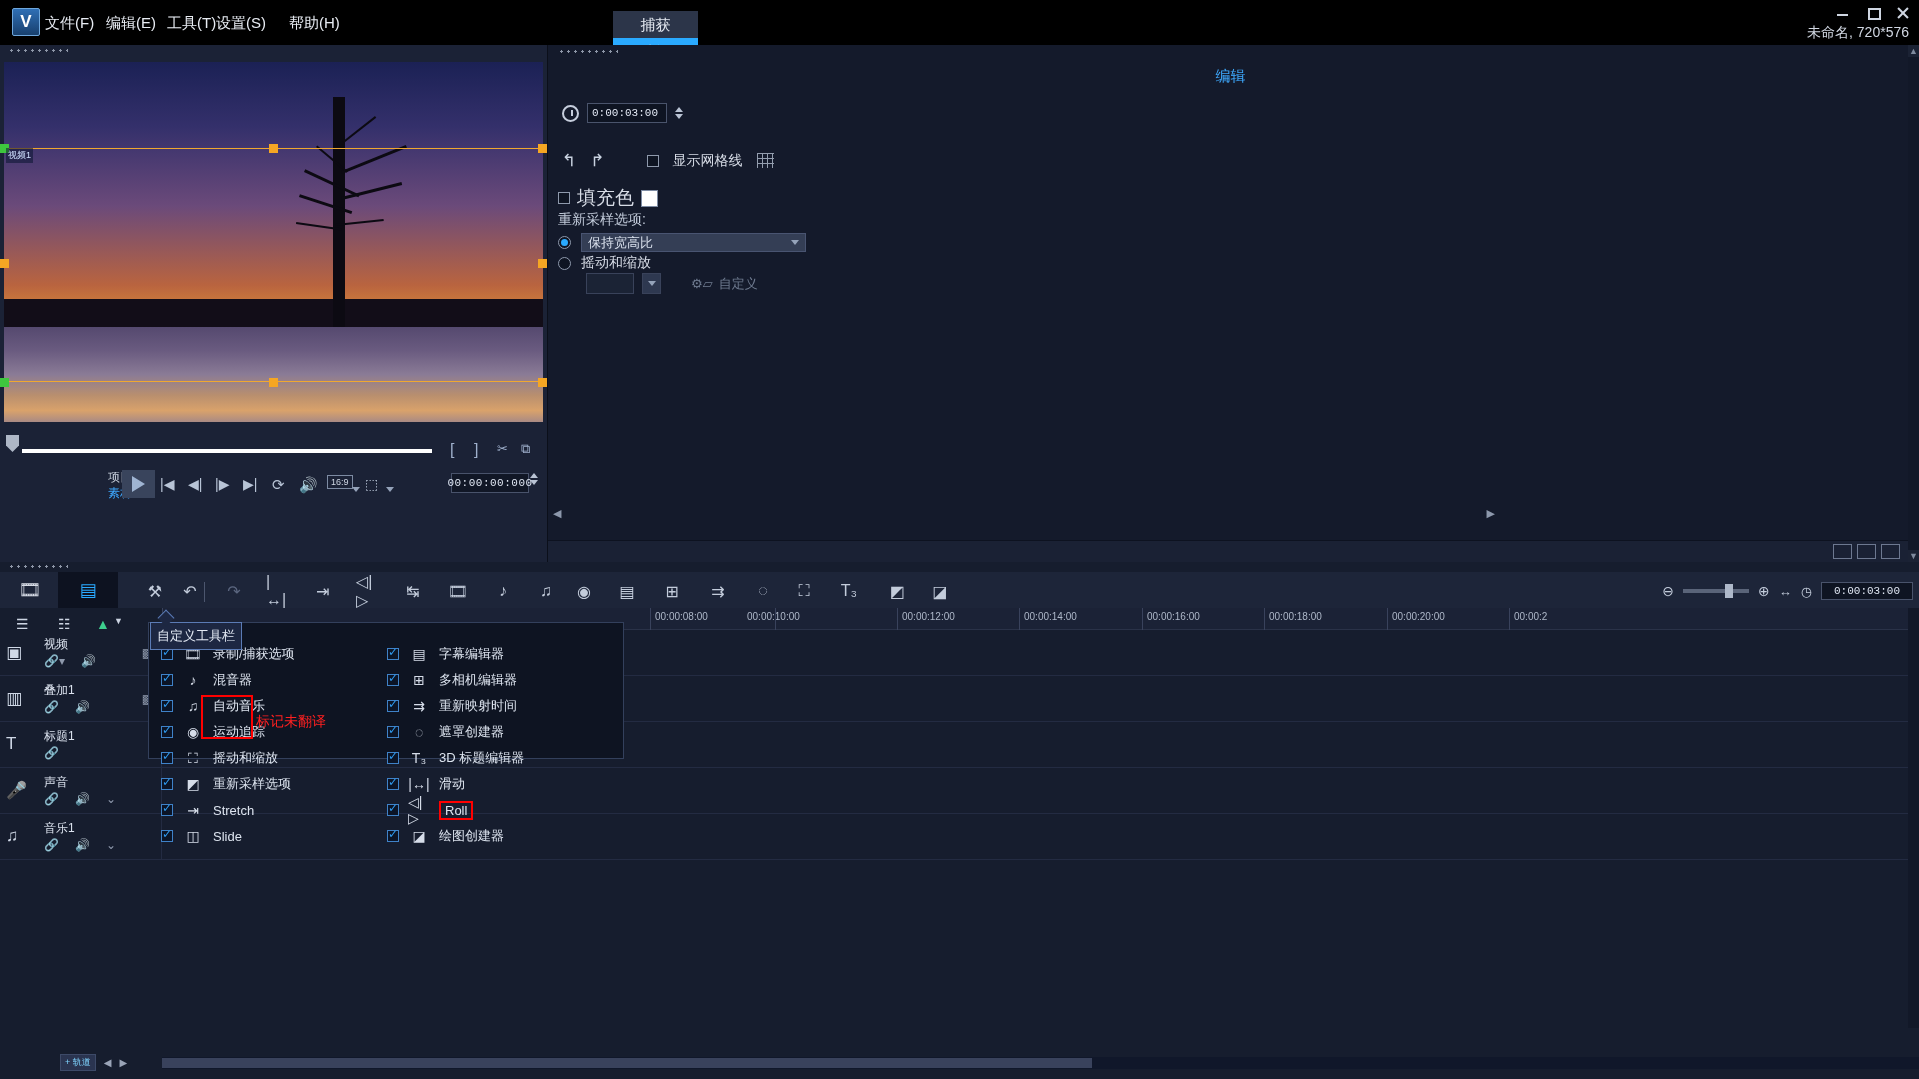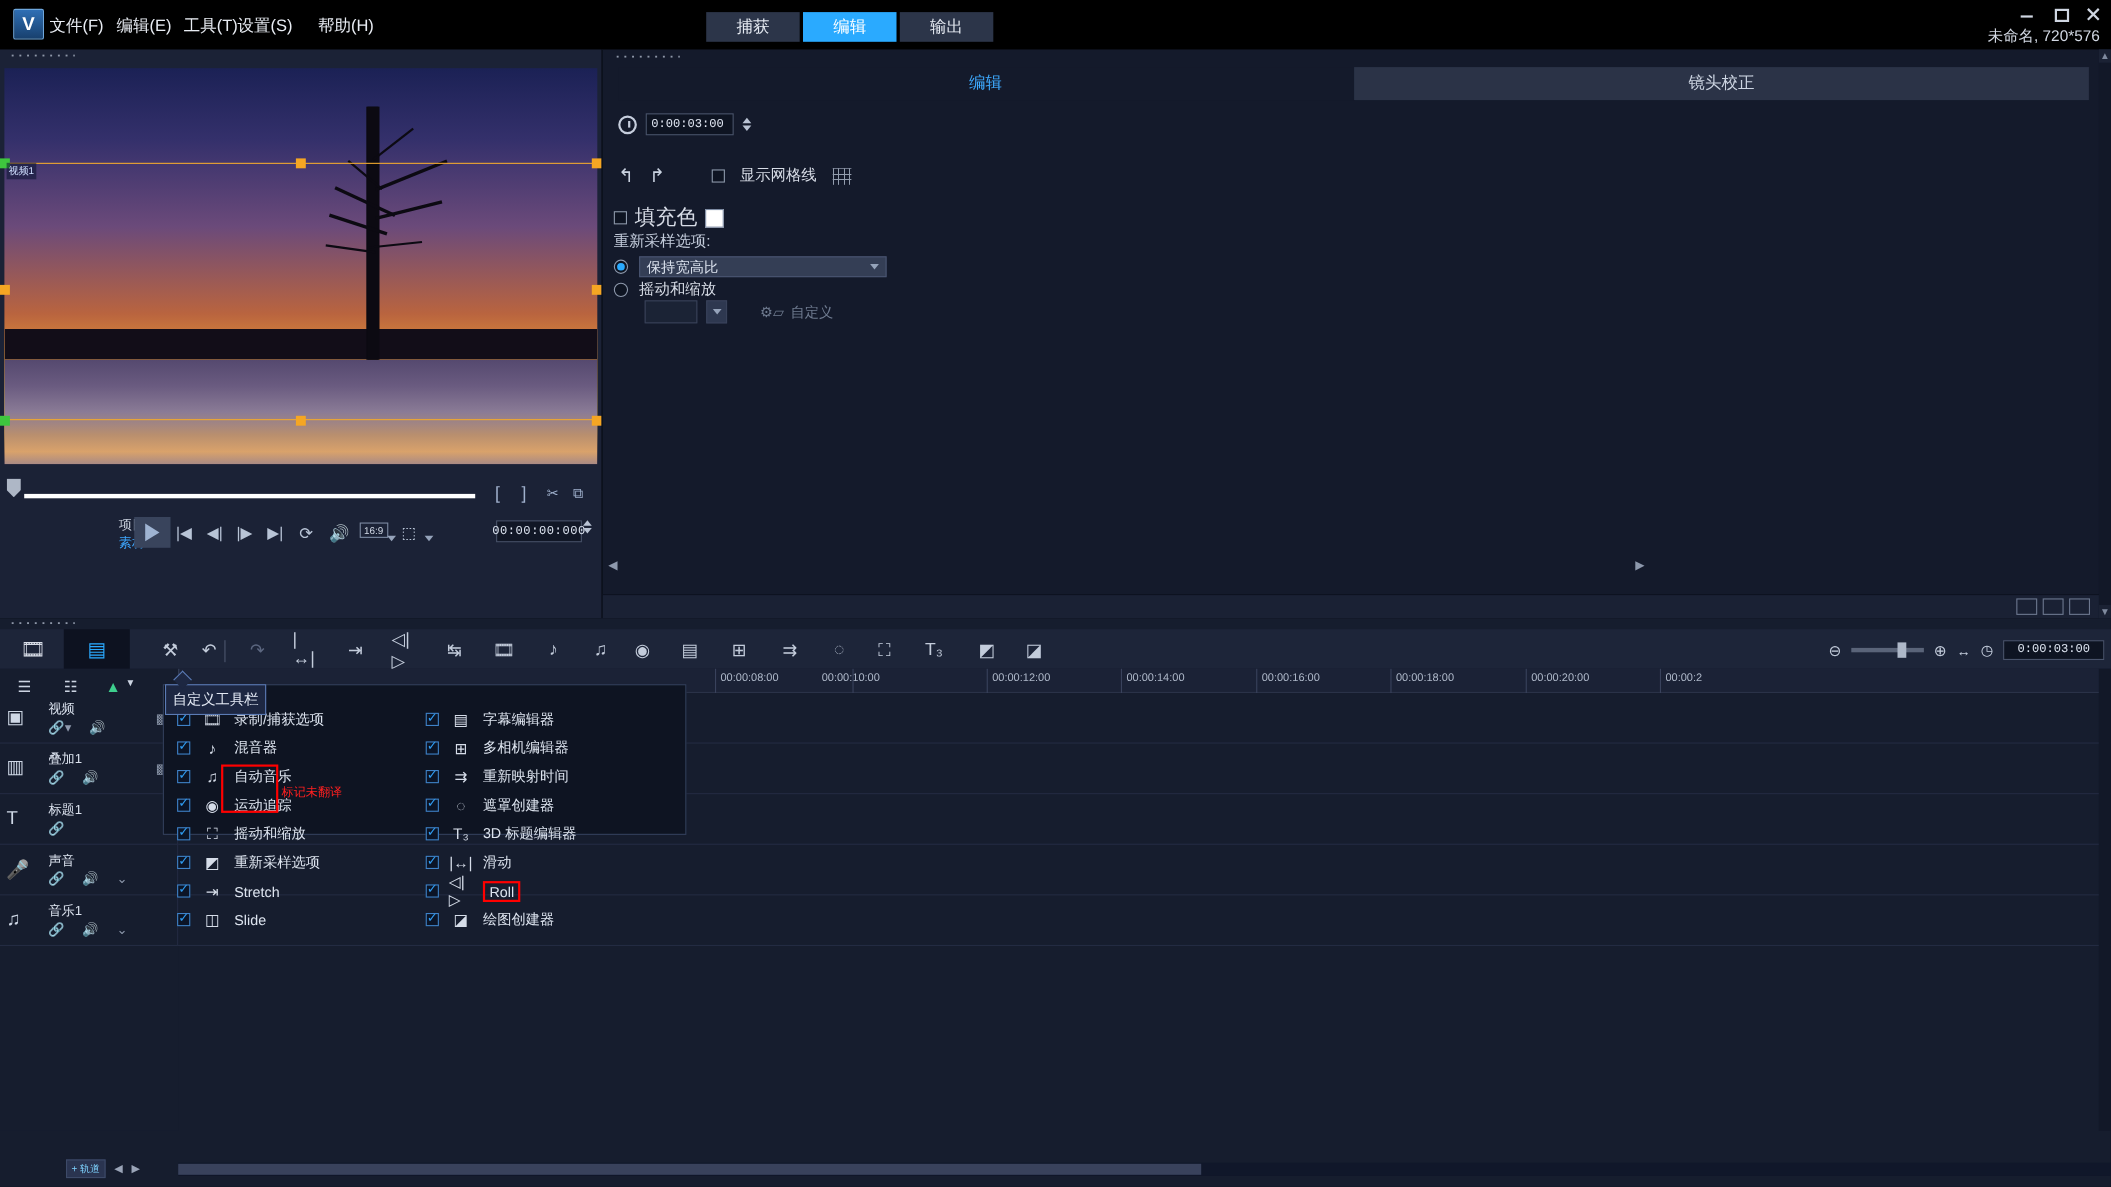--- a/index.html
+++ b/index.html
@@ -10,21 +10,21 @@
     color:#d7dce6; font-size:13px;
     -webkit-font-smoothing:antialiased;
   }
 
   
   #titlebar{ position:absolute; left:0; top:0; width:1919px; height:45px; background:#000; }
   #applogo{ position:absolute; left:12px; top:8px; width:28px; height:28px;
             background:linear-gradient(#2f6fb5,#18406e); border:1px solid #6ea7dd; border-radius:2px;
             display:flex; align-items:center; justify-content:center; color:#fff; font-weight:bold; font-size:17px; }
   .menu-item{ position:absolute; top:14px; color:#e8ecf3; font-size:15px; white-space:nowrap; cursor:default;}
-  #tabs-center{ position:absolute; left:642px; top:11px; height:27px; display:flex; }
+  #tabs-center{ position:absolute; left:613px; top:11px; height:27px; display:flex;flex-direction:column; }
   .top-tab{ width:85px; height:27px; line-height:27px; text-align:center; font-size:15px;
             background:#2c3549; color:#e4e9f1; margin-right:3px; cursor:pointer; }
   .top-tab.active{ background:#2aaaff; color:#ffffff; }
   #wincontrols{ position:absolute; right:8px; top:6px; display:flex; gap:14px; align-items:center;}
   .winbtn{ width:16px; height:14px; position:relative; cursor:pointer; }
   .winbtn.min::before{ content:""; position:absolute; left:2px; top:8px; width:11px; height:2px; background:#cfd6e2;}
   .winbtn.max::before{ content:""; position:absolute; left:3px; top:2px; width:9px; height:8px; border:2px solid #cfd6e2;}
   .winbtn.close::before,.winbtn.close::after{ content:""; position:absolute; left:1px; top:6px; width:14px; height:2px; background:#cfd6e2;}
   .winbtn.close::before{ transform:rotate(45deg);} .winbtn.close::after{ transform:rotate(-45deg);}
   #projname{ position:absolute; right:10px; top:24px; font-size:14px; color:#d2d8e3; }
@@ -168,21 +168,21 @@
   #popup-inner{ position:absolute; left:0; top:18px; width:476px; height:119px; }
   .pcol{ position:absolute; top:0; width:230px; }
   .pitem{ height:26px; display:flex; align-items:center; gap:9px; padding-left:8px; }
   .pcbx{ width:12px; height:12px; border:1px solid #3f82c8; background:#0b1426; position:relative; flex:none; }
   .pcbx.on::after{ content:"✓"; position:absolute; left:0px; top:-4px; font-size:12px; color:#2f9bf0; }
   .pico{ width:22px; height:18px; display:flex; align-items:center; justify-content:center;
          color:#d6dde9; font-size:14px; flex:none; }
   .plabel{ font-size:13px; color:#dde4ef; white-space:nowrap; }
   .redbox{ border:2px solid #ff0000; padding:0 4px; }
   #redbox-left{ position:absolute; left:201px; top:695px; width:52px; height:44px; border:2px solid #ff0000; z-index:55; }
-  #untranslated{ position:absolute; left:256px; top:713px; color:#ff2020; font-size:11px; z-index:56; }
+  #untranslated{ position:absolute; left:256px; top:713px; color:#ff2020; font-size:14px; z-index:56; }
 </style>
 </head>
 <body>
 
 <div id="titlebar">
   <div id="applogo">V</div>
   <div class="menu-item" style="left:45px">文件(F)</div>
   <div class="menu-item" style="left:106px">编辑(E)</div>
   <div class="menu-item" style="left:167px">工具(T)</div>
   <div class="menu-item" style="left:216px">设置(S)</div>
@@ -264,21 +264,20 @@
       <div class="tri-dn"></div>
     </div>
   </div>
 </div>
 
 <div id="optionspane">
   <div class="grip" style="left:10px;top:4px"></div>
 
   <div id="opt-tabs">
     <div class="opt-tab active">编辑</div>
-    <div class="opt-tab">镜头校正</div>
   </div>
 
   <div id="dur-row">
     <div class="clock"></div>
     <div id="durfield">0:00:03:00</div>
     <div id="durspin">
       <div class="tri-up"></div>
       <div class="tri-dn"></div>
     </div>
   </div>

